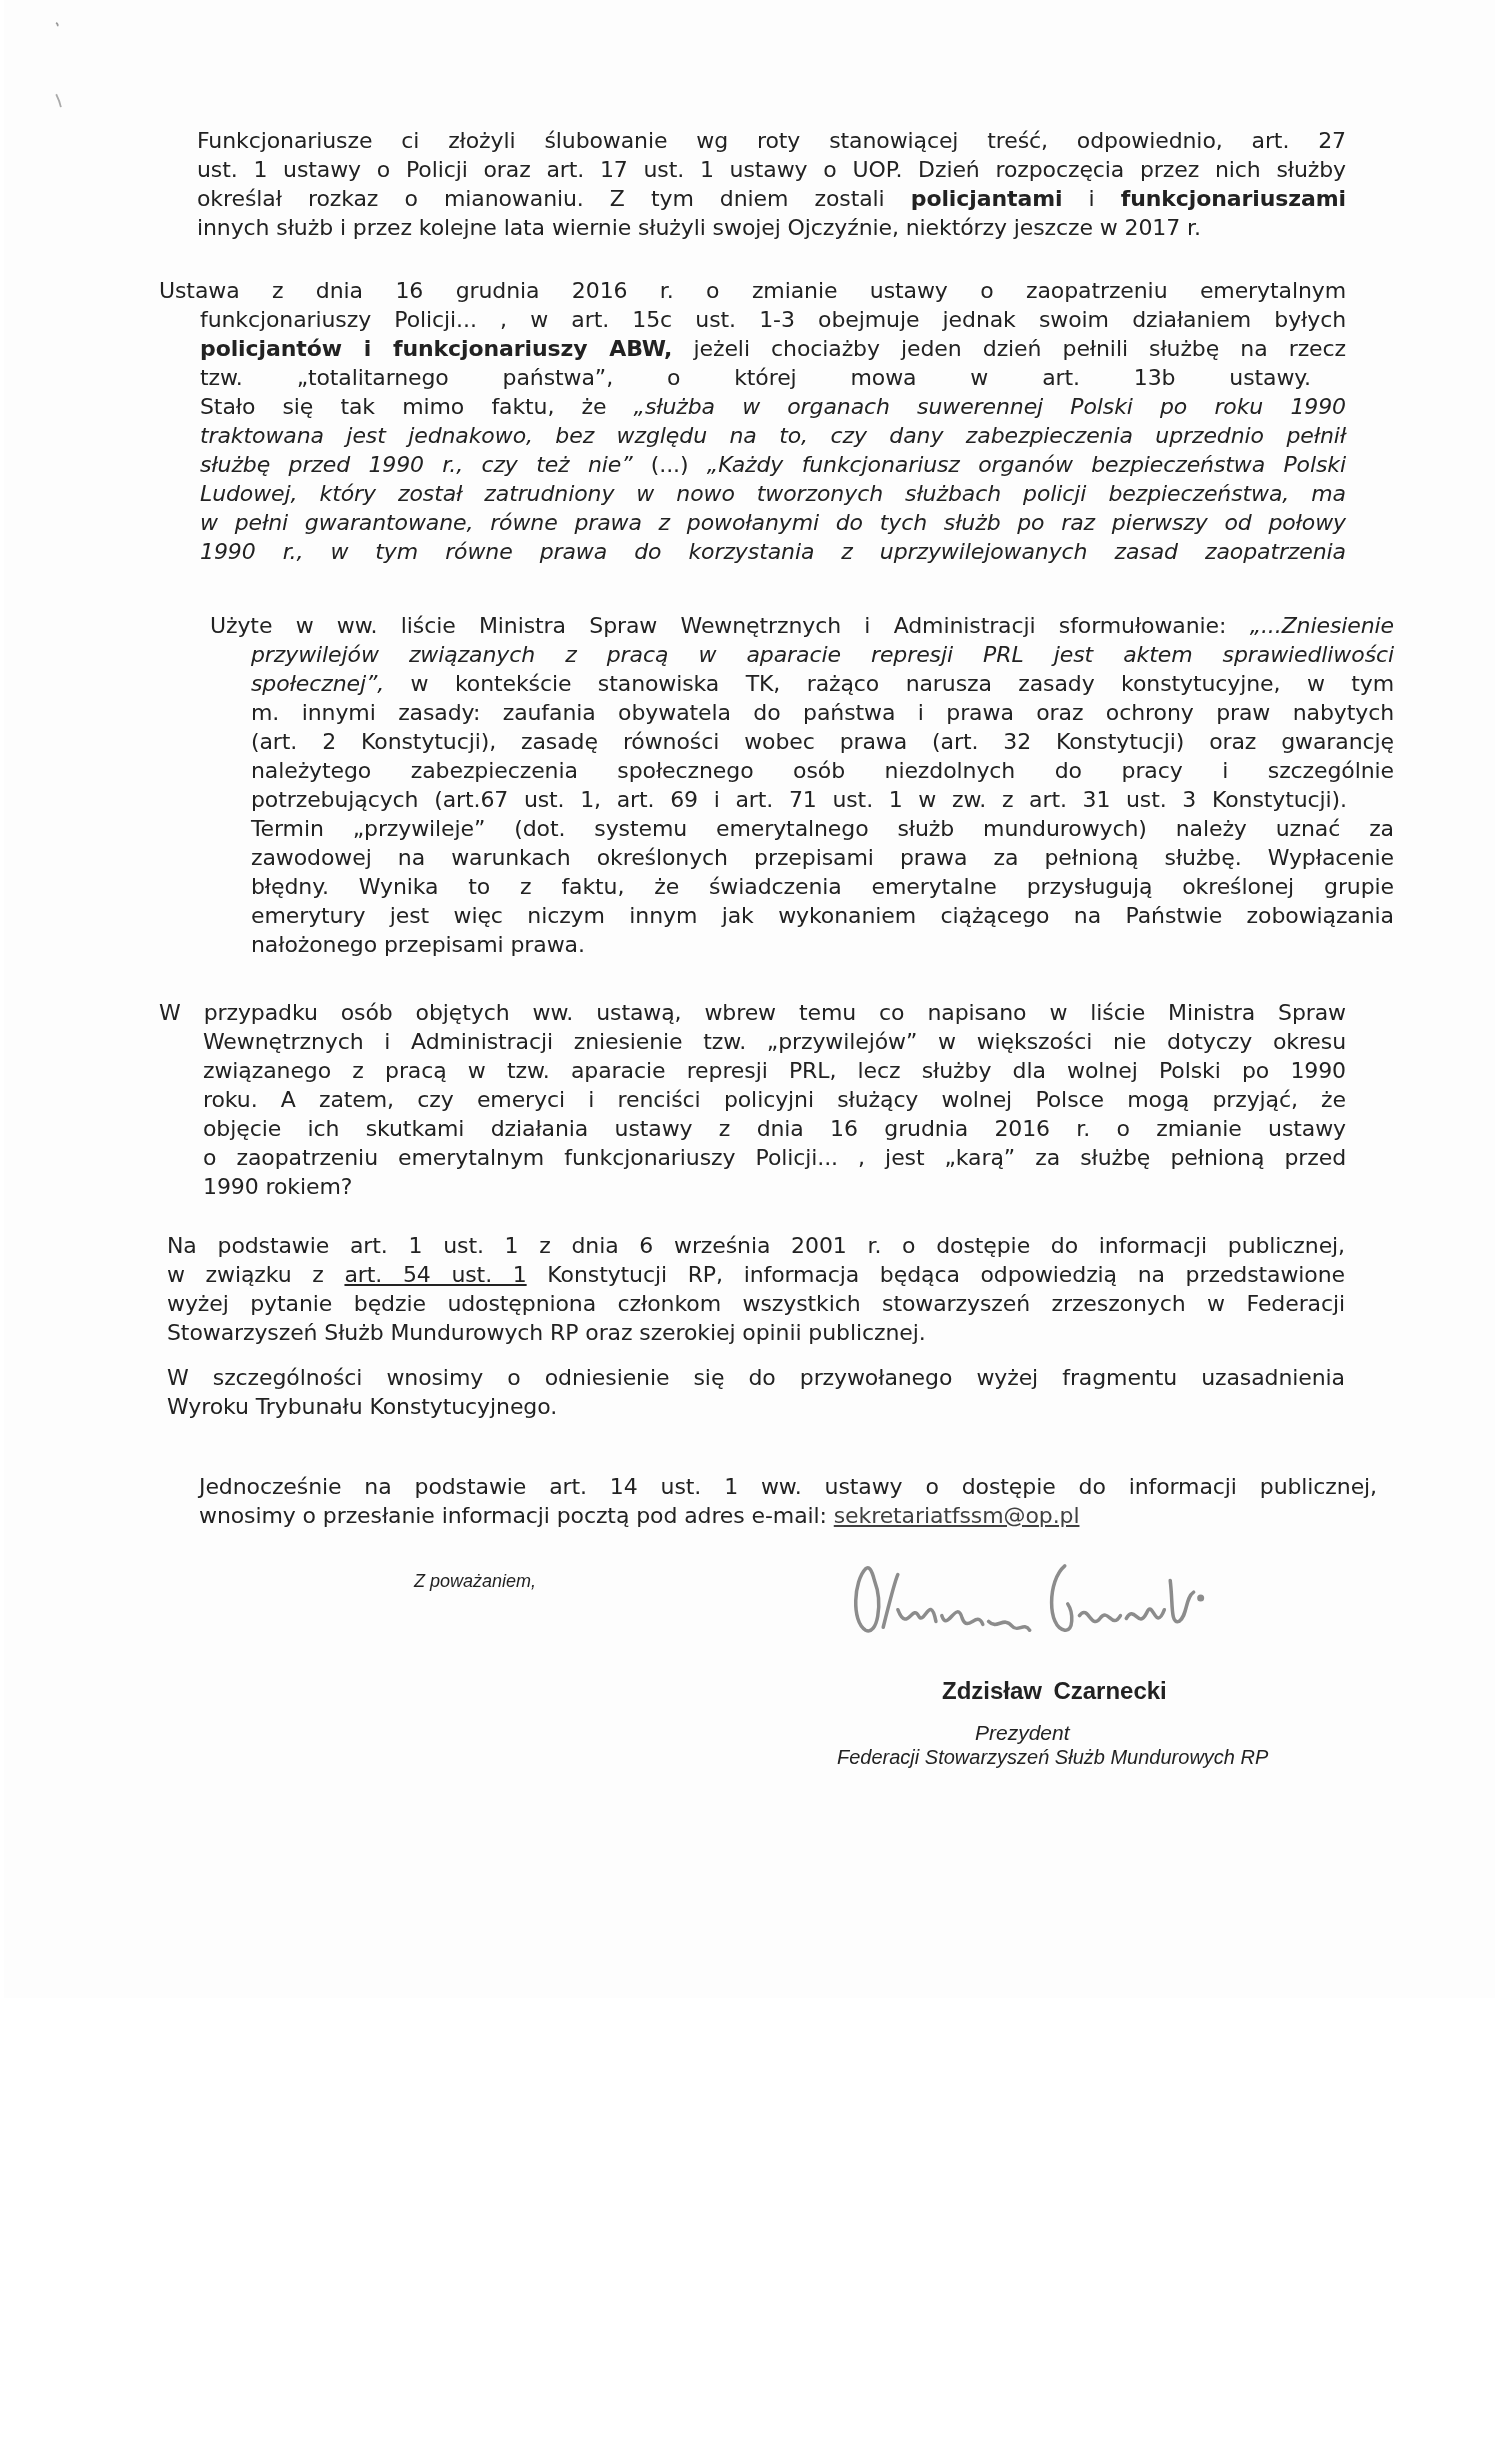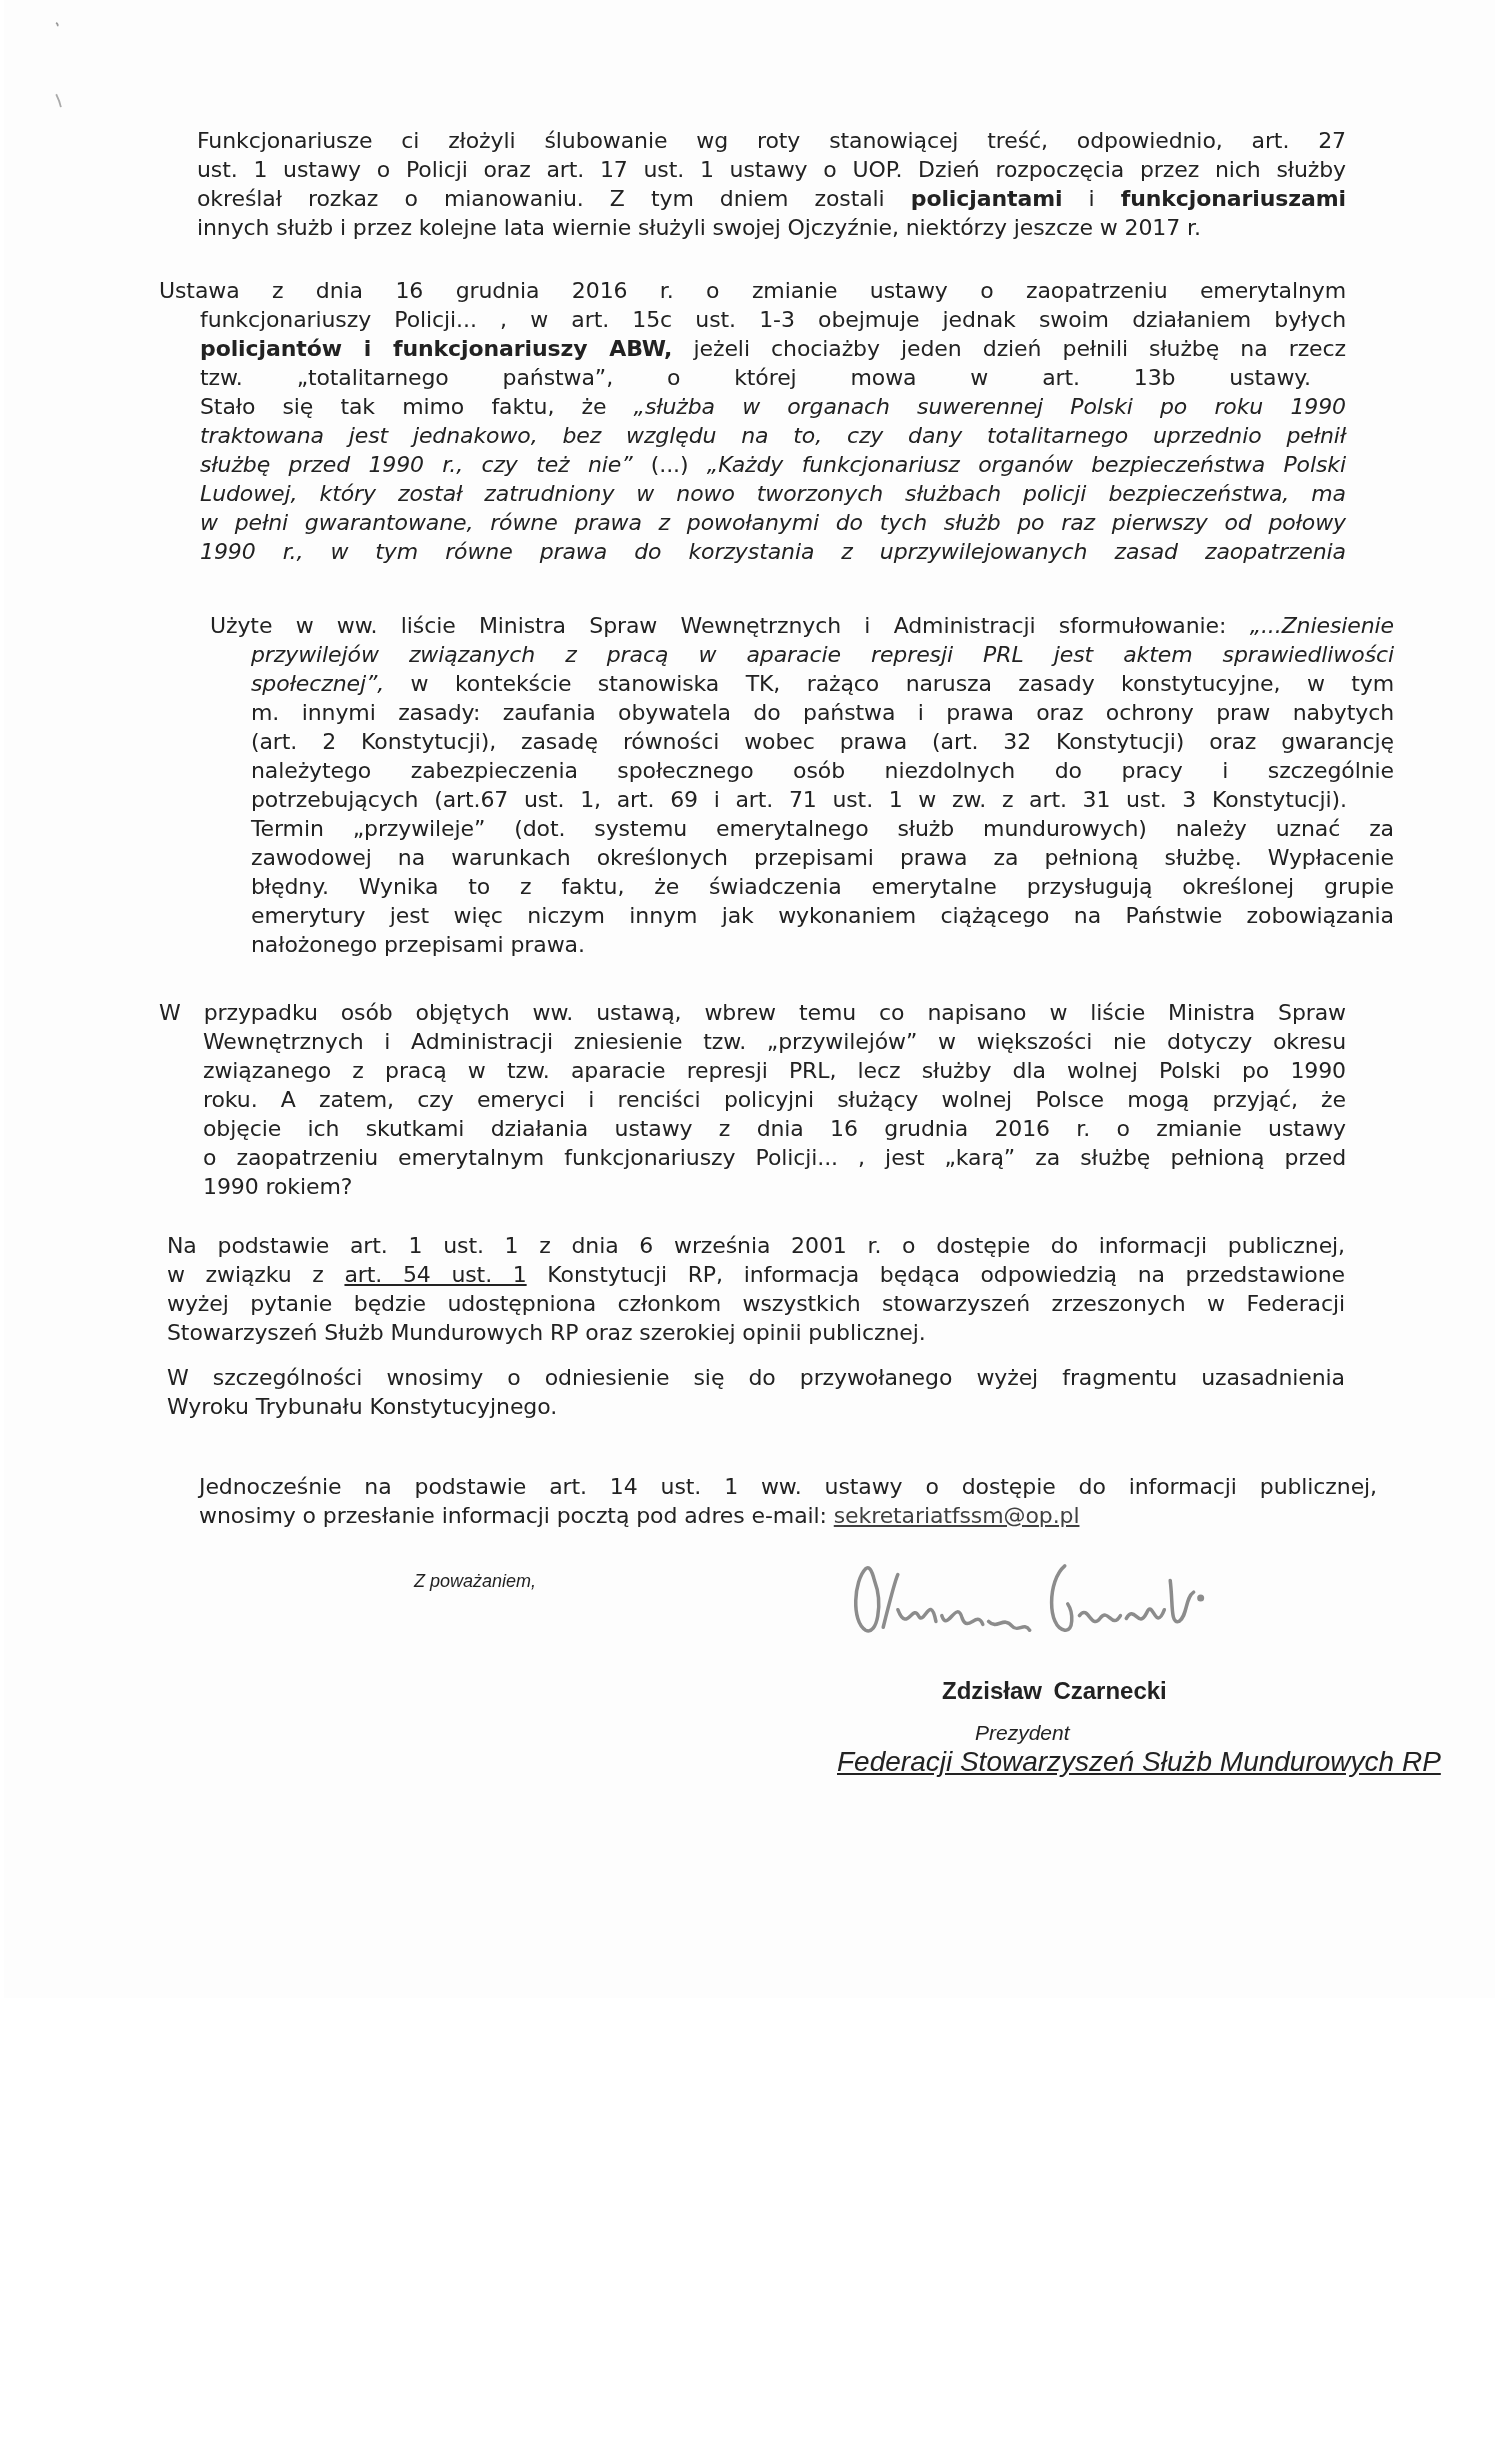--- a/index.html
+++ b/index.html
@@ -10,21 +10,21 @@
           font-family: "DejaVu Sans", sans-serif; color: #222; letter-spacing: -0.1px; }
   .para span.line { display: block; text-align: justify; text-align-last: justify; white-space: nowrap; }
   .para span.line.last { text-align-last: left; }
   .b { font-weight: bold; }
   .i { font-style: italic; }
   .u { text-decoration: underline; }
   .sig-text { position: absolute; font-family: "Liberation Sans", sans-serif; color: #222; }
   .closing { left: 410px; top: 1571px; font-size: 18px; font-style: italic; }
   .name { left: 938px; top: 1677px; font-size: 24px; font-weight: bold; word-spacing: 4.7px; }
   .title { left: 971px; top: 1721px; font-size: 21px; font-style: italic; }
-  .org { left: 833px; top: 1746px; font-size: 28px; font-style: italic; text-decoration: underline; }
+  .org { left: 833px; top: 1746px; font-size: 20px; font-style: italic; }
   .signature { position: absolute; left: 838px; top: 1557px; width: 387px; height: 82px; }
   .scan-mark { position: absolute; }
 </style>
 </head>
 <body>
 
 <div class="page">
 
   <svg class="scan-mark" style="left:23.5px;top:5.9px" width="47" height="106" viewBox="0 0 80 180">
     <path d="M48 28 q4 4 2 6" stroke="#999" stroke-width="3" fill="none"></path>
@@ -40,21 +40,21 @@
     <span class="line last">innych służb i przez kolejne lata wiernie służyli swojej Ojczyźnie, niektórzy jeszcze w 2017 r.</span>
   </div>
 
   <div class="para" style="left:155px; top:276px; width:1187px;">
     <span class="line">Ustawa z dnia 16 grudnia 2016 r. o zmianie ustawy o zaopatrzeniu emerytalnym</span>
     <div style="padding-left:41px">
       <span class="line">funkcjonariuszy Policji... , w art. 15c ust. 1-3 obejmuje jednak swoim działaniem byłych</span>
       <span class="line"><span class="b">policjantów i funkcjonariuszy ABW,</span><span> jeżeli chociażby jeden dzień  pełnili służbę na rzecz</span></span>
       <span class="line" style="padding-right:35px">tzw. „totalitarnego państwa”, o której mowa w art. 13b ustawy.</span>
       <span class="line"><span>Stało się tak mimo faktu, że </span><span class="i b" style="font-weight:normal">„służba w organach suwerennej Polski po roku 1990</span></span>
-      <span class="line i">traktowana jest jednakowo, bez względu na to, czy dany totalitarnego uprzednio pełnił</span>
+      <span class="line i">traktowana jest jednakowo, bez względu na to, czy dany zabezpieczenia uprzednio pełnił</span>
       <span class="line"><span class="i">służbę przed 1990 r., czy też nie”</span><span> (...) </span><span class="i">„Każdy funkcjonariusz organów bezpieczeństwa Polski</span></span>
       <span class="line i">Ludowej, który został zatrudniony w nowo tworzonych służbach policji bezpieczeństwa, ma</span>
       <span class="line i">w pełni gwarantowane, równe prawa z powołanymi do tych służb po raz pierwszy od połowy</span>
       <span class="line i">1990 r., w tym równe prawa do korzystania z uprzywilejowanych zasad zaopatrzenia</span>
     </div>
   </div>
 
   <div class="para" style="left:158px; top:611px; width:1184px;margin-left:48px;">
     <span class="line"><span>Użyte w ww. liście Ministra Spraw Wewnętrznych i Administracji sformułowanie: </span><span class="i">„...Zniesienie</span></span>
     <div style="padding-left:41px">

